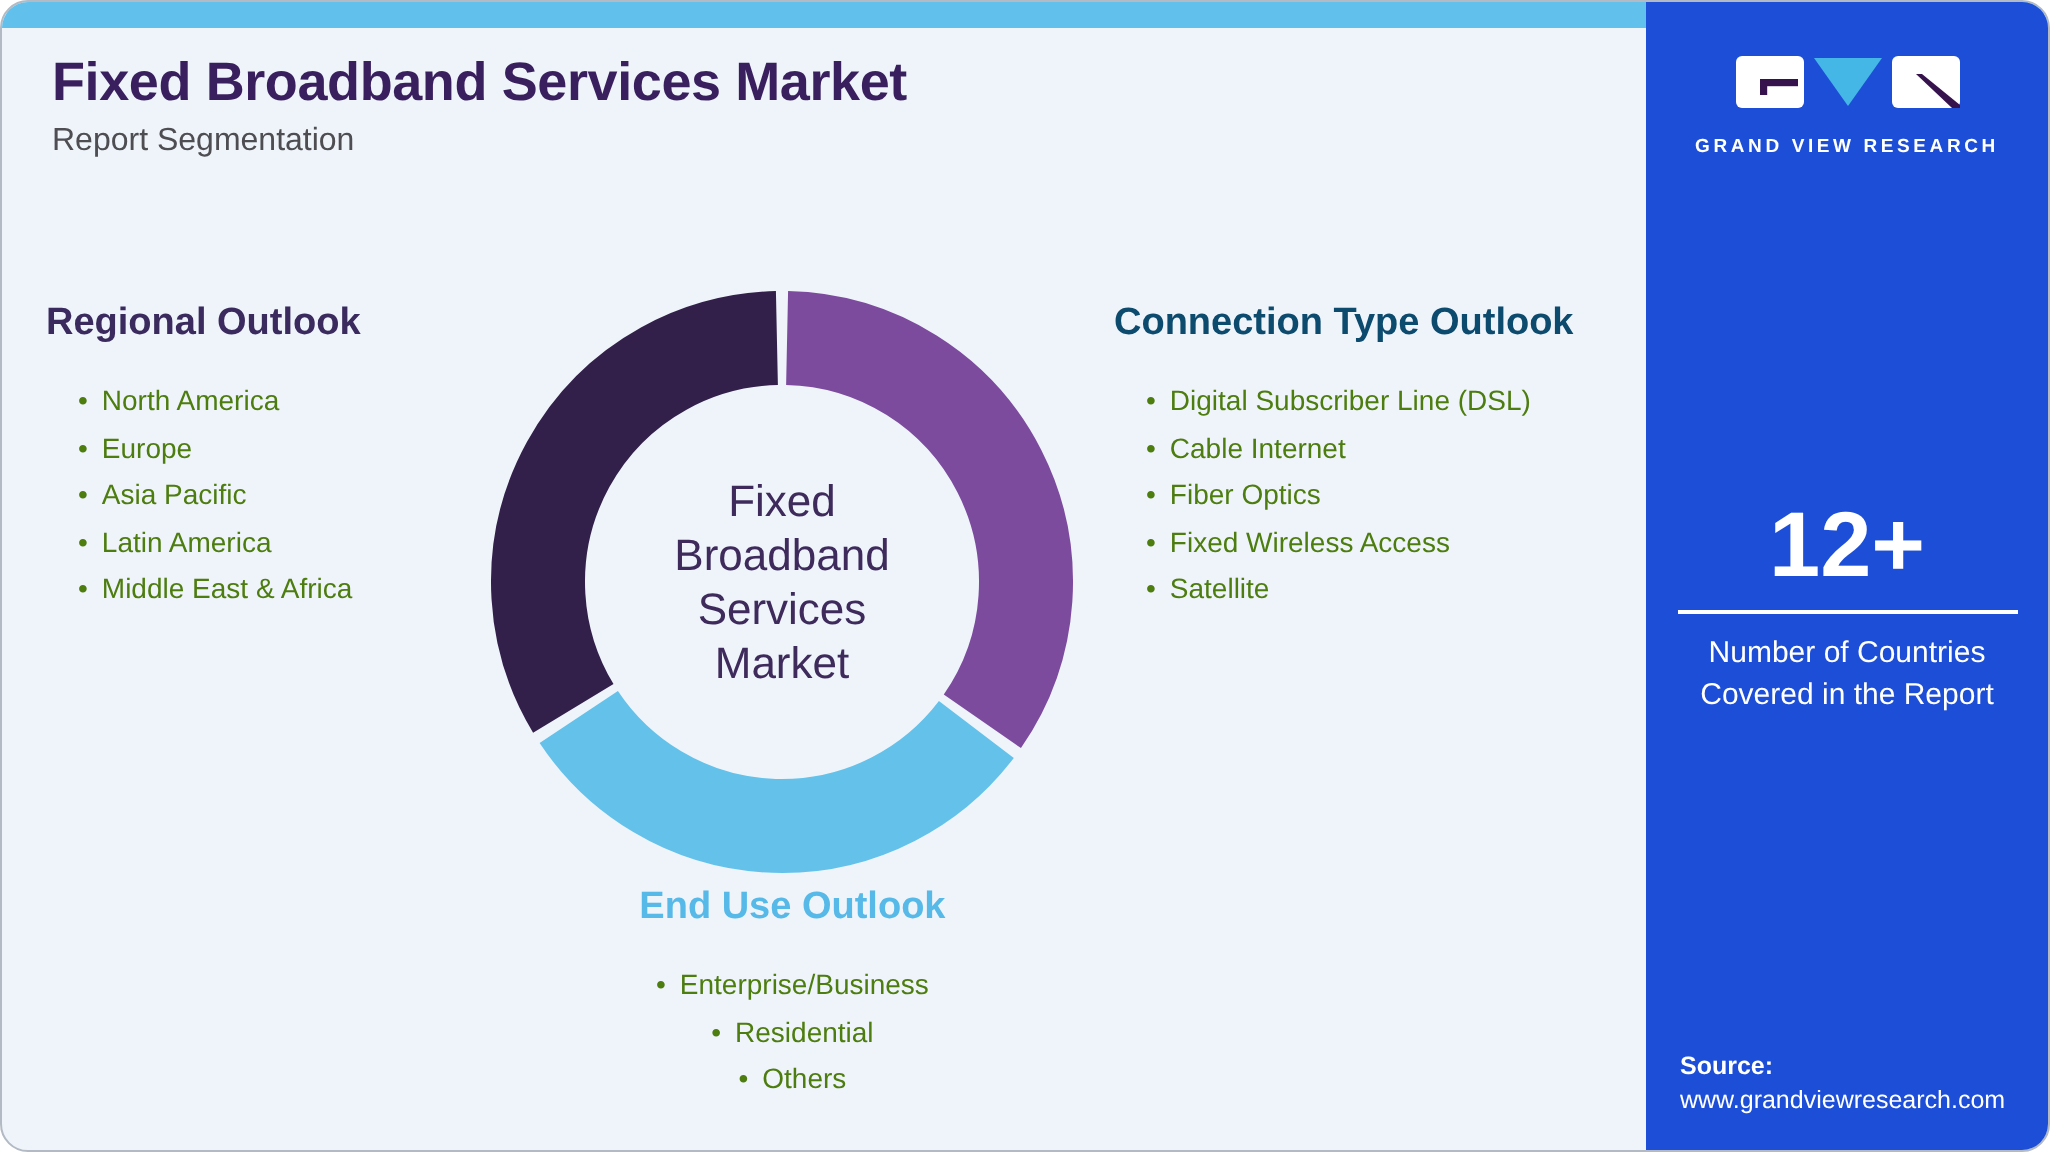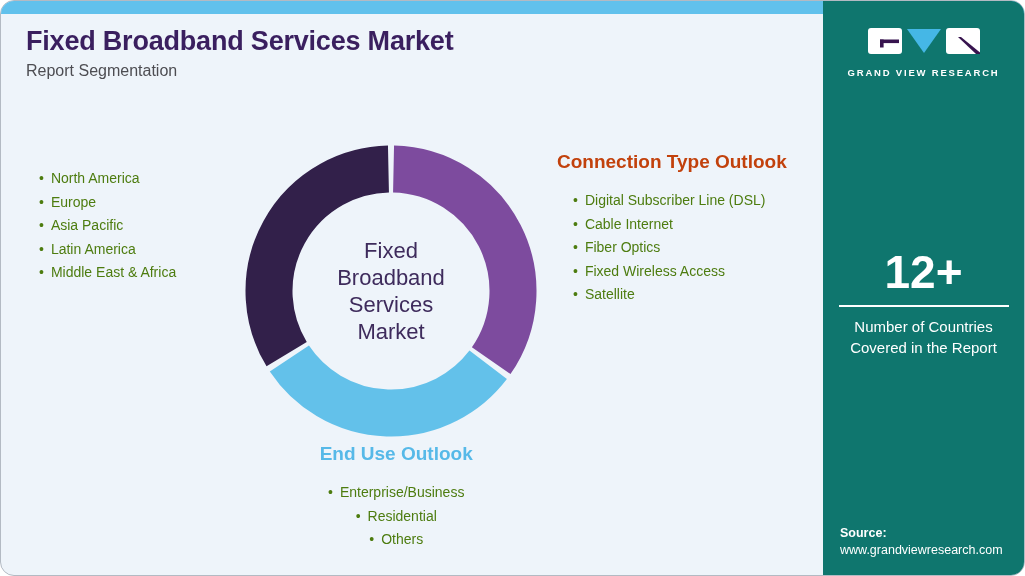--- a/index.html
+++ b/index.html
@@ -58,21 +58,21 @@
   .section ul li {
     line-height: 23.5px;
   }
   .section ul li::before {
     content: "\2022";
     margin-right: 7px;
   }
   .sec-regional  { left: 22px;  top: 150px; }
   .sec-regional h2 { color: #3a2a5e; }
   .sec-connection { left: 556px; top: 150px; }
-  .sec-connection h2 { color: #c2410c; text-align: right; }
+  .sec-connection h2 { color: #0c4a6e; text-align: right; }
   .sec-enduse    { left: 311px; top: 442px; text-align: center; }
   .sec-enduse h2 { color: #56b9e8; }
 
   .donut-wrap {
     position: absolute;
     left: 244px;
     top: 144px;
     width: 292px;
     height: 292px;
     z-index: 0;
@@ -88,21 +88,21 @@
     line-height: 27px;
     color: #3e2b5c;
     white-space: pre-line;
     pointer-events: none;
   }
 
   .sidebar {
     position: absolute;
     top: 0; right: 0; bottom: 0;
     width: 201px;
-    background: #0f766e;
+    background: #1d4ed8;
     z-index: 2;
     color: #ffffff;
   }
   .logo {
     margin-top: 27px;
     text-align: center;
   }
   .brand {
     margin-top: 7px;
     font-size: 9.5px;
@@ -148,20 +148,21 @@
 <div class="card">
 
   <div class="topbar"></div>
 
   <div class="header">
     <h1 class="title">Fixed Broadband Services Market</h1>
     <div class="subtitle">Report Segmentation</div>
   </div>
 
   <section class="section sec-regional">
+    <h2>Regional Outlook</h2>
     <ul>
         <li>North America</li>
         <li>Europe</li>
         <li>Asia Pacific</li>
         <li>Latin America</li>
         <li>Middle East &amp; Africa</li>
       </ul>
   </section>
 
   <section class="section sec-connection">

